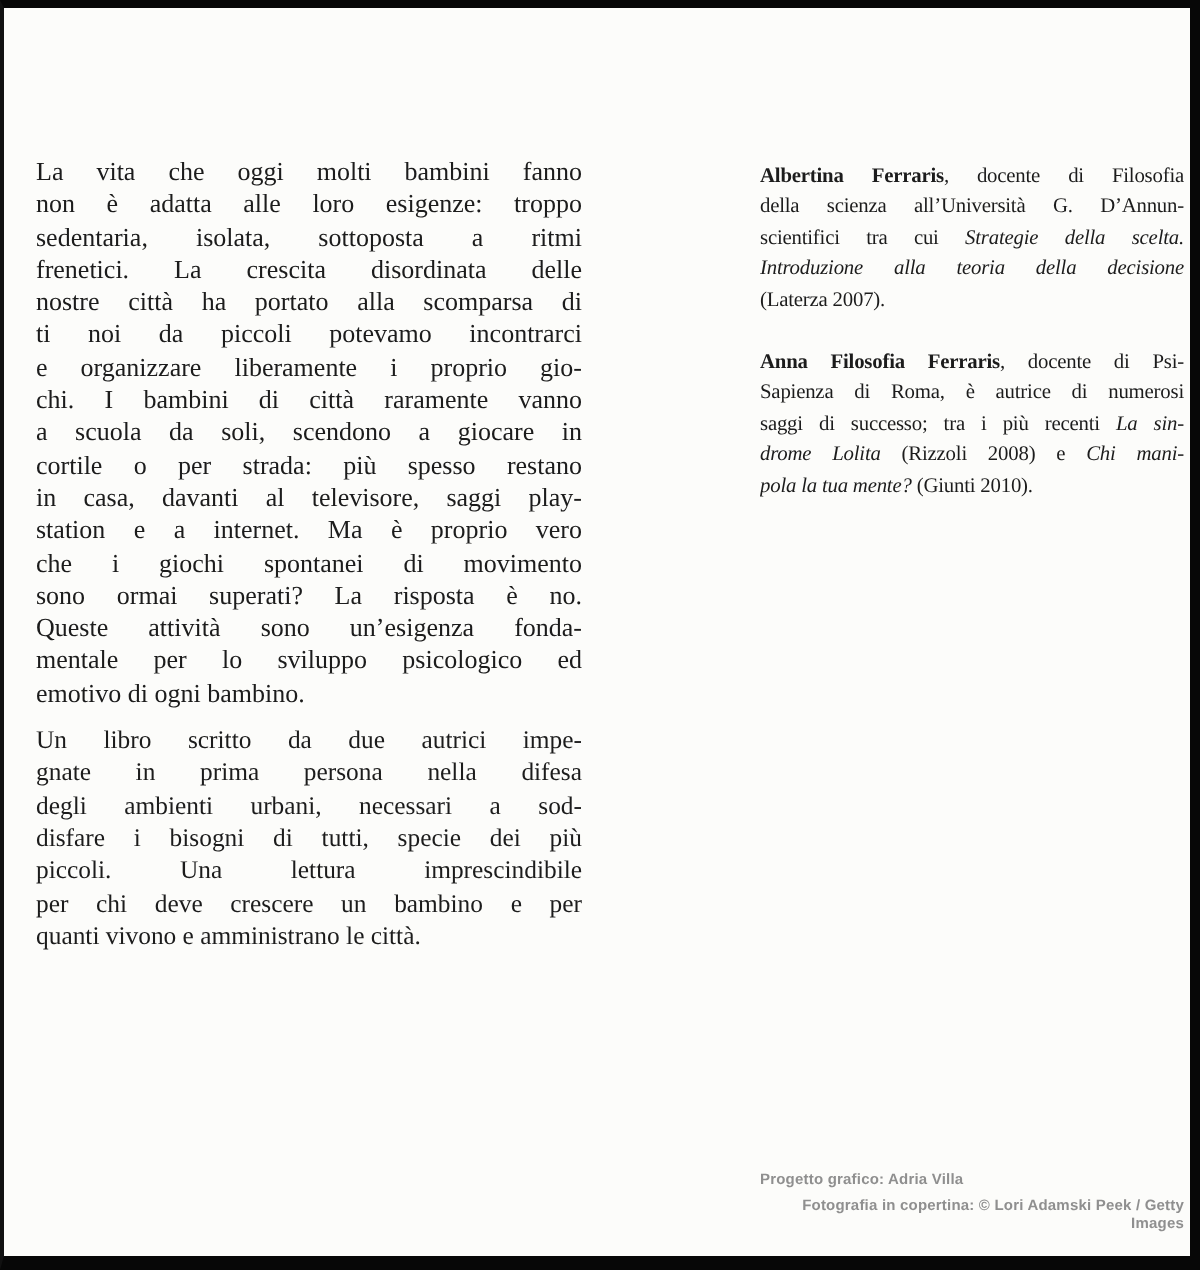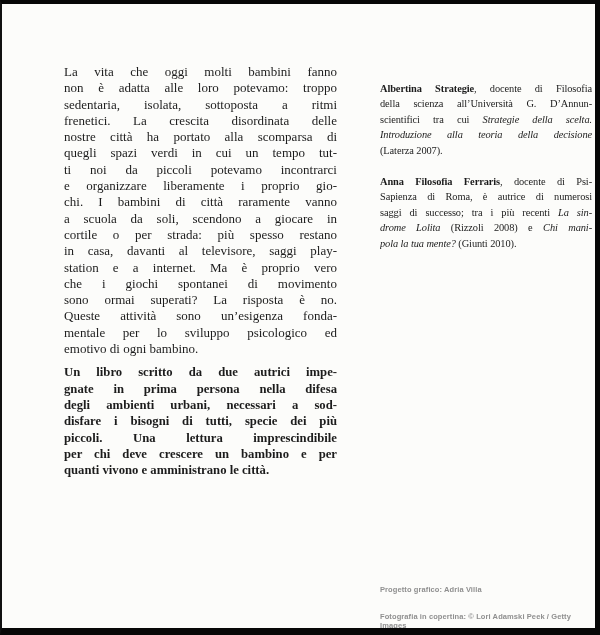--- a/index.html
+++ b/index.html
@@ -19,38 +19,37 @@
     border-left: 2px solid #111111;
     overflow: hidden;
     font-family: "Liberation Serif", "DejaVu Serif", serif;
     color: #1c1c1c;
   }
   .col {
     position: absolute;
   }
   .col-left {
     left: 16px;
-    top: 60px;
+    top: 74px;
     width: 273px;
     font-size: 13px;
     line-height: 16.3px;
-    margin-left: 46px;
   }
   .col-right {
     left: 378px;
     top: 77px;
     width: 212px;
     font-size: 10.4px;
     line-height: 15.4px;
     letter-spacing: -0.1px;
   }
   .para { margin: 0; }
   .col-left .para + .para { margin-top: 7px; }
   .col-right .para + .para { margin-top: 16px; }
-  .para.bold { font-weight: 700; }
+  .para.bold { font-weight: 400; }
   .col-left .para.bold { font-size: 12.7px; }
   .line {
     text-align: justify;
     text-align-last: justify;
     white-space: normal;
     overflow: hidden;
   }
   .line.last {
     text-align-last: left;
   }
@@ -61,34 +60,33 @@
     left: 378px;
     top: 581px;
     width: 212px;
     font-family: "Liberation Sans", "DejaVu Sans", sans-serif;
     font-size: 7.5px;
     line-height: 9px;
     color: #8f8f8f;
     letter-spacing: 0.1px;
     font-weight: bold;
   }
-  .credit + .credit { margin-top: 18px; }
+  .credit + .credit { margin-top: 4px; text-align: right; }
 </style>
 </head>
 <body>
 
 <div class="page">
   <div class="col col-left">
       <div class="para">
         <div class="line"><span>La vita che oggi molti bambini fanno</span></div>
-        <div class="line"><span>non è adatta alle loro potevamo: troppo</span></div>
+        <div class="line"><span>non è adatta alle loro esigenze: troppo</span></div>
         <div class="line"><span>sedentaria, isolata, sottoposta a ritmi</span></div>
         <div class="line"><span>frenetici. La crescita disordinata delle</span></div>
         <div class="line"><span>nostre città ha portato alla scomparsa di</span></div>
-        <div class="line"><span>quegli spazi verdi in cui un tempo tut-</span></div>
         <div class="line"><span>ti noi da piccoli potevamo incontrarci</span></div>
         <div class="line"><span>e organizzare liberamente i proprio gio-</span></div>
         <div class="line"><span>chi. I bambini di città raramente vanno</span></div>
         <div class="line"><span>a scuola da soli, scendono a giocare in</span></div>
         <div class="line"><span>cortile o per strada: più spesso restano</span></div>
         <div class="line"><span>in casa, davanti al televisore, saggi play-</span></div>
         <div class="line"><span>station e a internet. Ma è proprio vero</span></div>
         <div class="line"><span>che i giochi spontanei di movimento</span></div>
         <div class="line"><span>sono ormai superati? La risposta è no.</span></div>
         <div class="line"><span>Queste attività sono un’esigenza fonda-</span></div>
@@ -100,21 +98,21 @@
         <div class="line"><span>gnate in prima persona nella difesa</span></div>
         <div class="line"><span>degli ambienti urbani, necessari a sod-</span></div>
         <div class="line"><span>disfare i bisogni di tutti, specie dei più</span></div>
         <div class="line"><span>piccoli. Una lettura imprescindibile</span></div>
         <div class="line"><span>per chi deve crescere un bambino e per</span></div>
         <div class="line last"><span>quanti vivono e amministrano le città.</span></div>
       </div>
     </div>
   <div class="col col-right">
       <div class="para">
-        <div class="line"><span class="bold">Albertina Strategie</span><span>, docente di Filosofia</span></div>
+        <div class="line"><span class="bold">Albertina Ferraris</span><span>, docente di Filosofia</span></div>
         <div class="line"><span>della scienza all’Università G. D’Annun-</span></div>
         <div class="line"><span>scientifici tra cui </span><span class="italic">Strategie della scelta.</span></div>
         <div class="line"><span class="italic">Introduzione alla teoria della decisione</span></div>
         <div class="line last"><span>(Laterza 2007).</span></div>
       </div>
       <div class="para">
         <div class="line"><span class="bold">Anna Filosofia Ferraris</span><span>, docente di Psi-</span></div>
         <div class="line"><span>Sapienza di Roma, è autrice di numerosi</span></div>
         <div class="line"><span>saggi di successo; tra i più recenti </span><span class="italic">La sin-</span></div>
         <div class="line"><span class="italic">drome Lolita</span><span> (Rizzoli 2008) e </span><span class="italic">Chi mani-</span></div>

